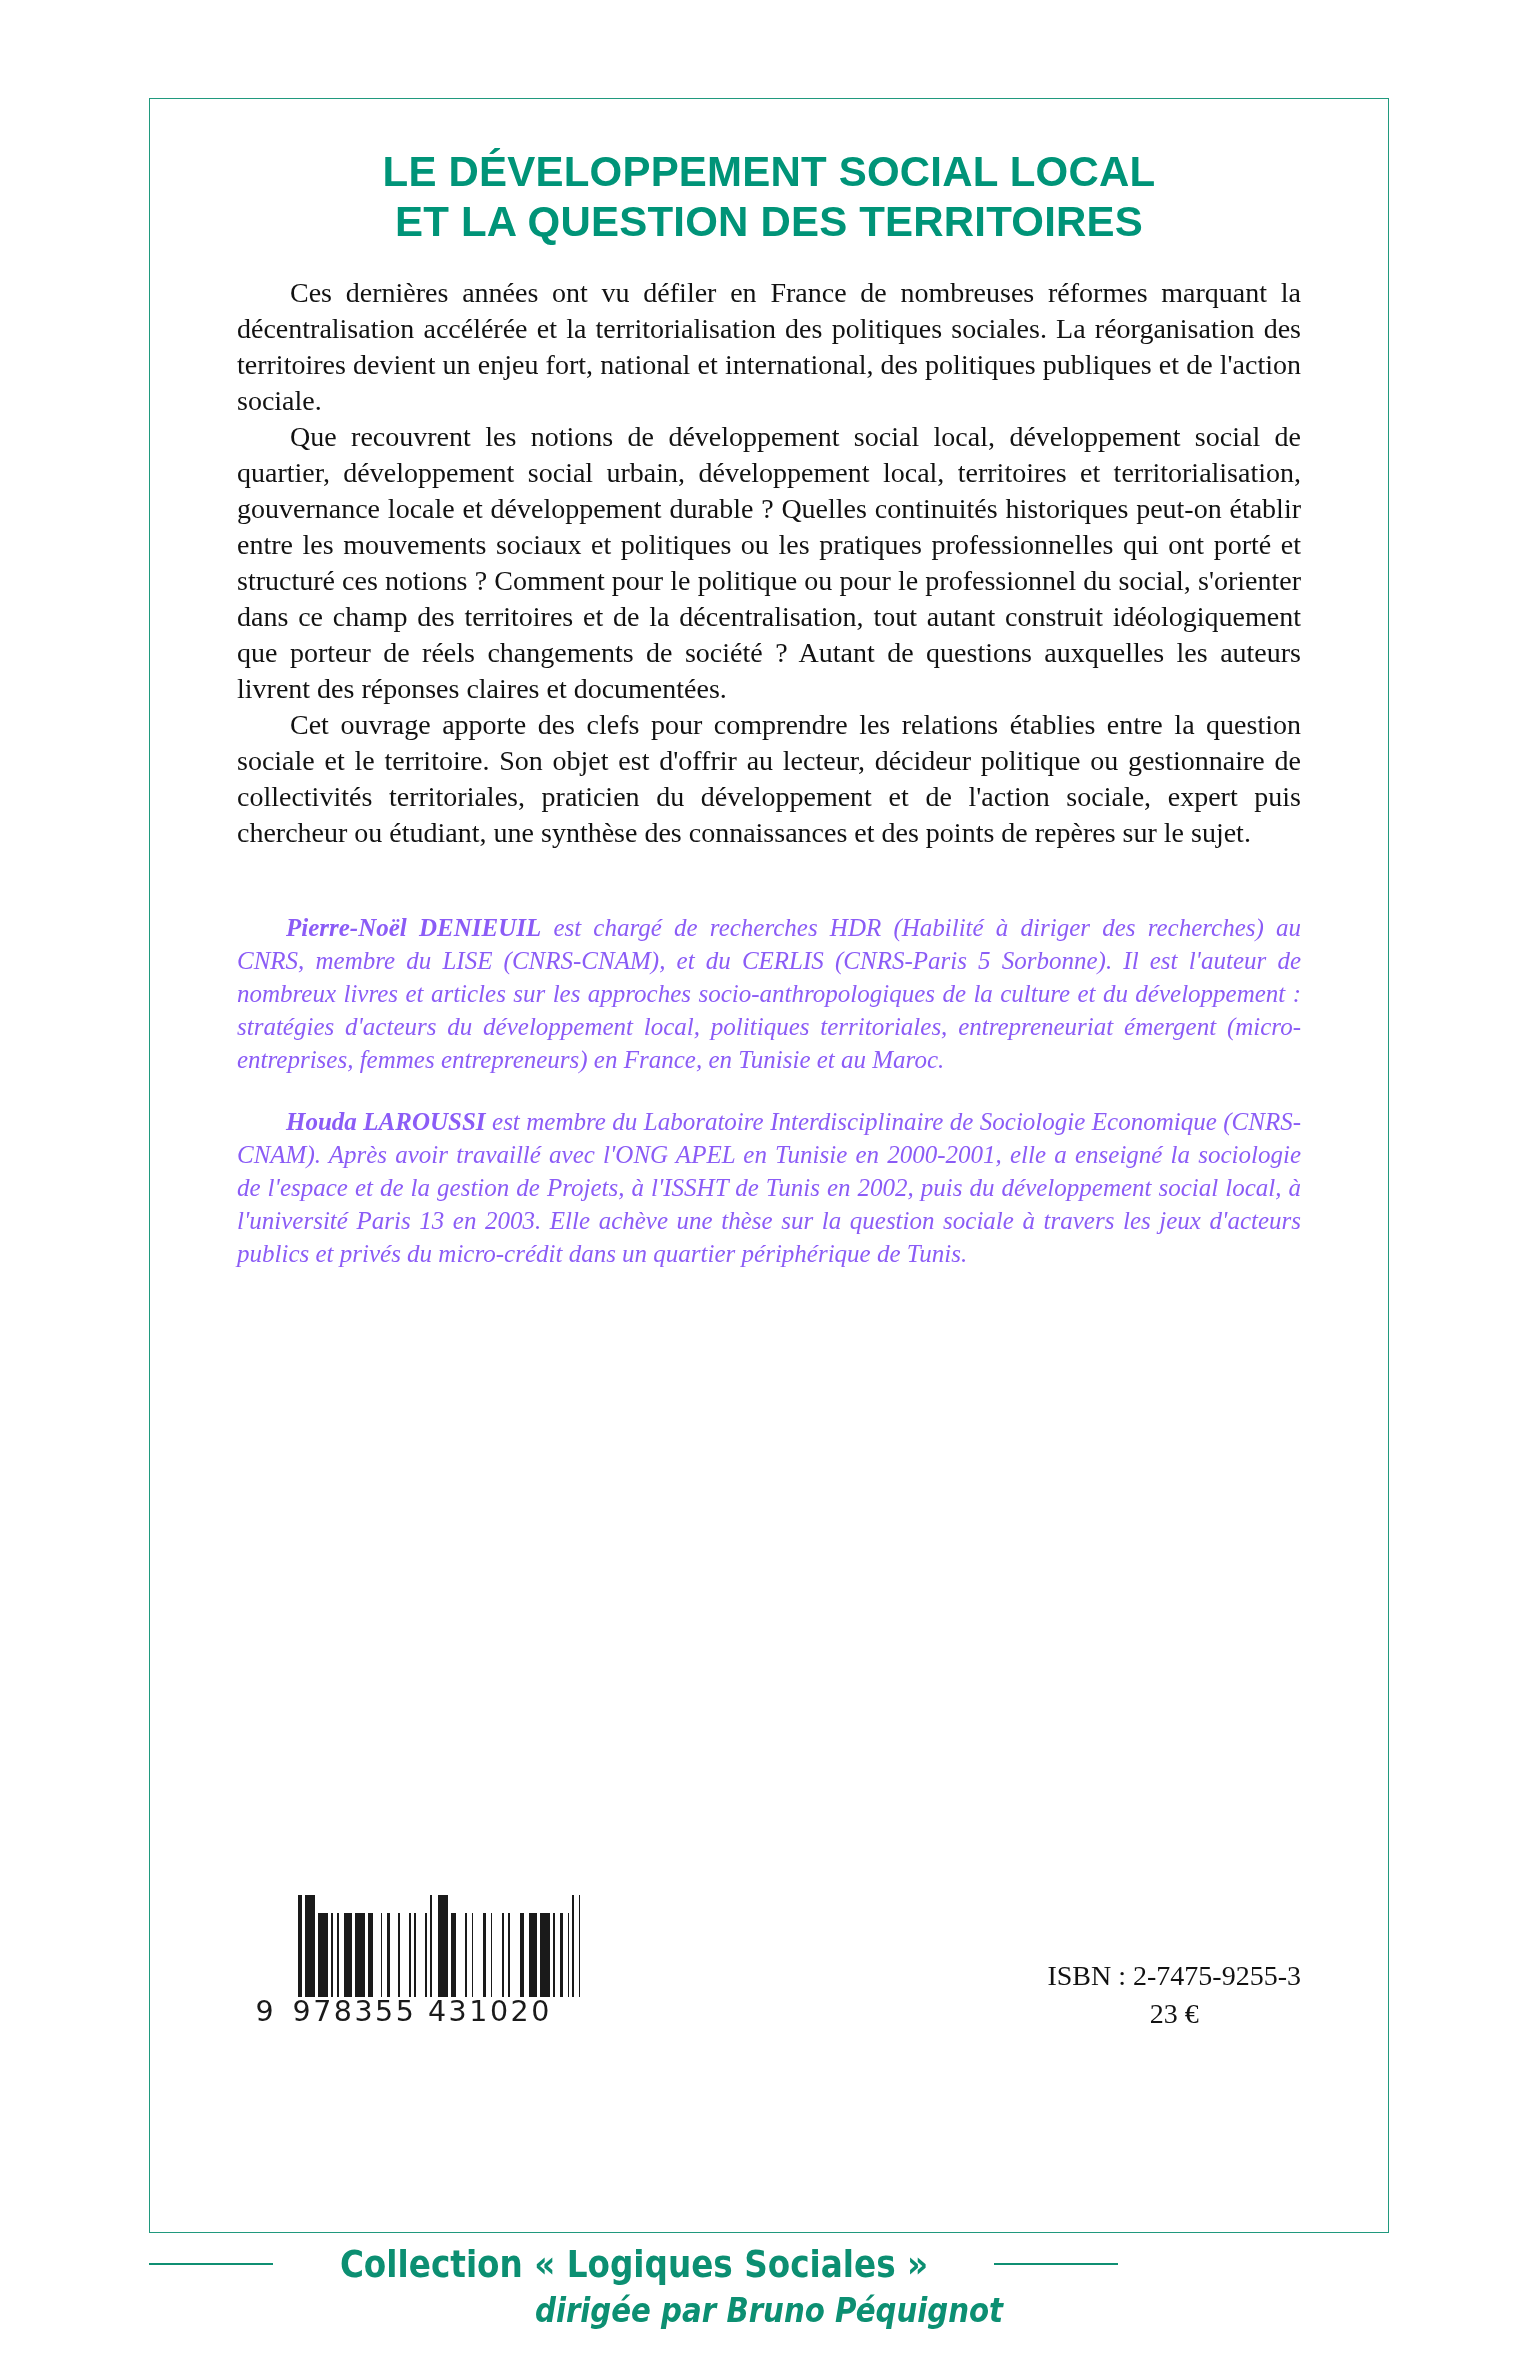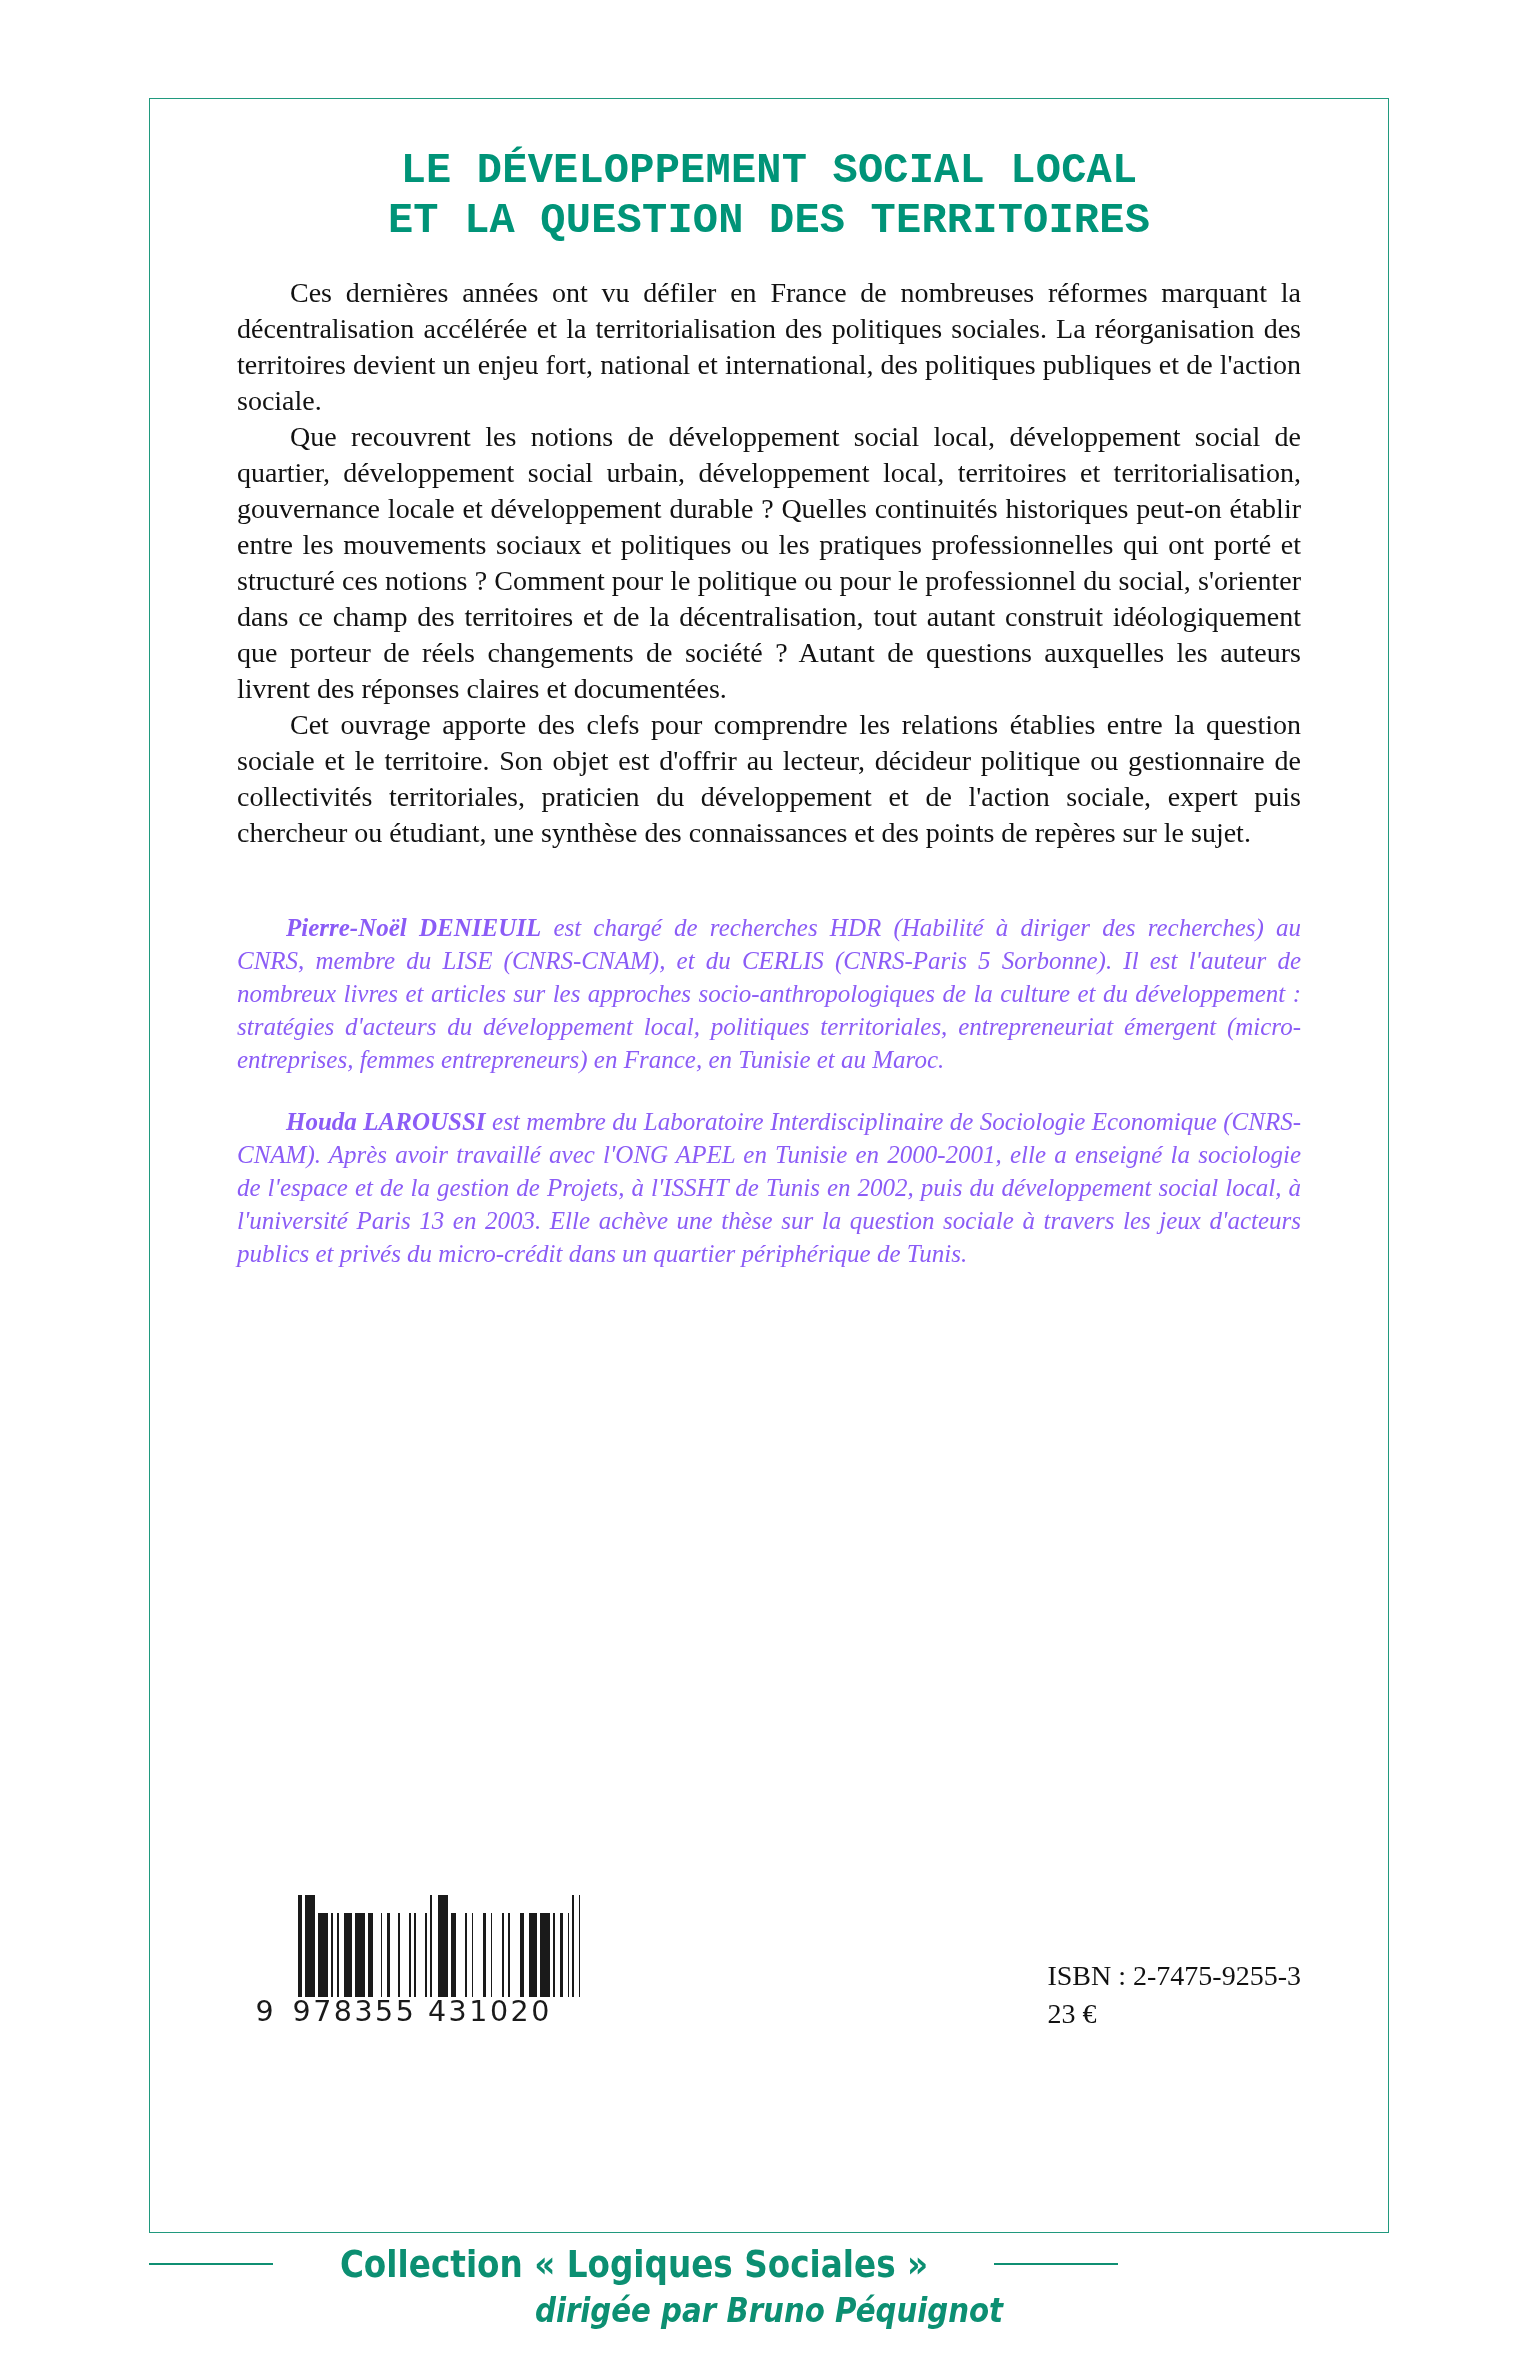--- a/index.html
+++ b/index.html
@@ -32,21 +32,21 @@
   .content {
     position: absolute;
     left: 237px;
     top: 147px;
     width: 1064px;
   }
 
   
   .title {
     color: #009478;
-    font-family: Liberation Mono, monospace;
+    font-family: Liberation Sans, sans-serif;
     font-size: 42px;
     line-height: 1.19;
     text-align: center;
     letter-spacing: 0.2px;
     margin: 0 0 28.5px 0;
     padding: 0 34px;
   }
   .title .tline { display: block; white-space: nowrap; }
 
   
@@ -112,21 +112,21 @@
     margin-top: -1.7px;
   }
   .bd-lead { width: 37px; text-align: left; }
   .bd-grp { display: inline-block; }
   .bd-gap { display: inline-block; width: 11.7px; }
 
   .isbn-wrap {
     position: absolute;
     right: 0;
     top: 44px;
-    text-align: left;
+    text-align: center;
     font-size: 28px;
     line-height: 38px;
     color: #121212;
   }
 
   
   .footer {
     position: absolute;
     left: 149px;
     top: 2242px;

